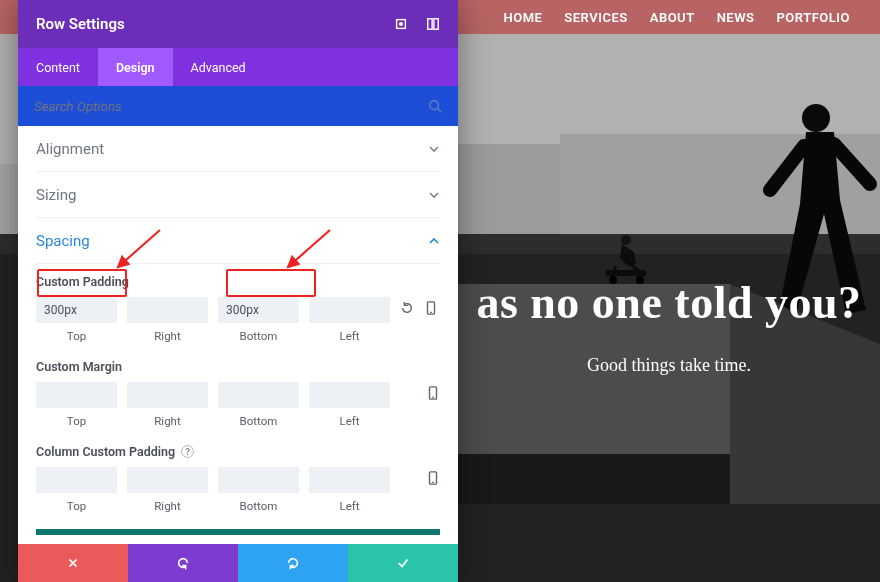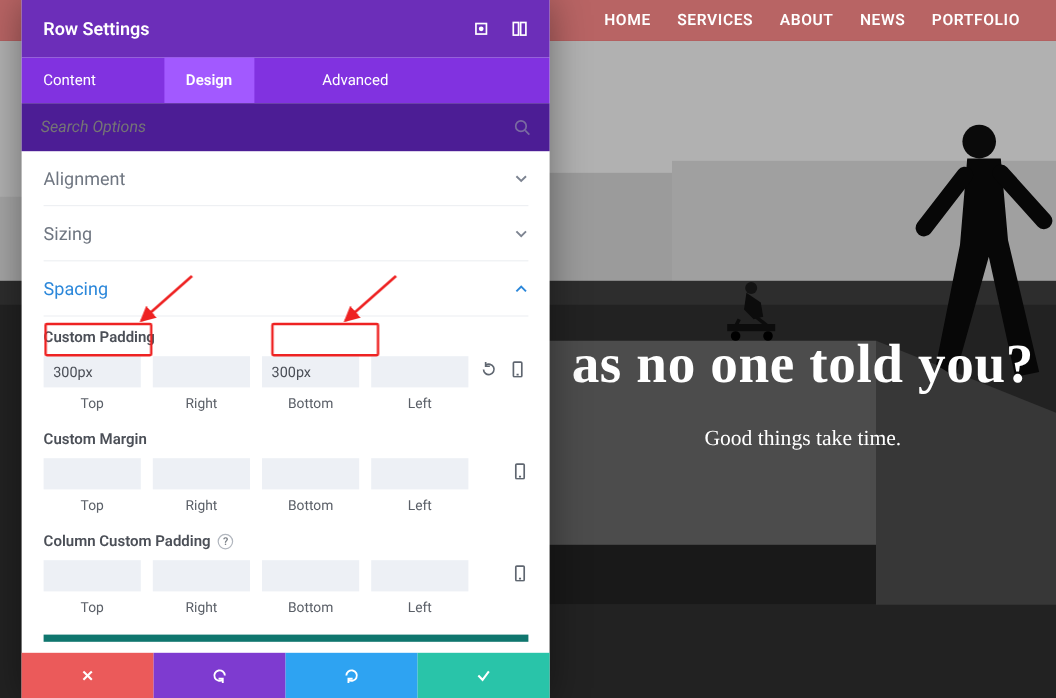--- a/index.html
+++ b/index.html
@@ -11,24 +11,24 @@
   .nav { position: absolute; top: 0; left: 0; width: 880px; height: 34px; background: #b86464; display: flex; justify-content: flex-end; align-items: center; gap: 22px; padding-right: 30px; color: #fff; font-size: 13px; font-weight: 600; letter-spacing: .5px; }
   .nav span { cursor: pointer; }
   .hero-text { position: absolute; left: 458px; width: 422px; top: 276px; text-align: center; color: #fff; }
   .hero-text h1 { font-family: Georgia, 'Times New Roman', serif; font-size: 46px; font-weight: 700; letter-spacing: .5px; }
   .hero-text p { margin-top: 26px; font-size: 18px; font-weight: 400; font-family: Georgia, 'Times New Roman', serif; }
   
   .panel { position: absolute; top: 0; left: 18px; width: 440px; height: 582px; background: #fff; box-shadow: 0 2px 30px rgba(0,0,0,.4); display: flex; flex-direction: column; }
   .panel-hdr { background: #6c2eb9; color: #fff; height: 48px; display: flex; align-items: center; padding: 16px 18px; font-size: 15px; font-weight: 600; justify-content: space-between; }
   .panel-hdr .icons { display: flex; gap: 18px; }
   .panel-hdr .ic { width: 14px; height: 14px; cursor: pointer; }
-  .tabs { background: #8132e0; height: 38px; display: flex; color: #fff; font-size: 12.5px; gap: 39px; }
+  .tabs { background: #8132e0; height: 38px; display: flex; color: #fff; font-size: 12.5px; }
   .tab { padding: 0 18px; display: flex; align-items: center; cursor: pointer; }
   .tab.active { background: #a259ff; font-weight: 600; }
-  .search-row { height: 40px; background: #4c1d95; display: flex; align-items: center; padding: 0 16px; color: #aeb2ba; font-size: 12.5px; font-style: italic; justify-content: space-between; }
+  .search-row { height: 40px; background: #1d4ed8; display: flex; align-items: center; padding: 0 16px; color: #aeb2ba; font-size: 12.5px; font-style: italic; justify-content: space-between; }
   .search-row .mag { width: 14px; height: 14px; opacity: .6; }
   .body { flex: 1; overflow-y: auto; padding: 0 18px 10px 18px; }
   .sect { display: flex; align-items: center; justify-content: space-between; height: 46px; border-bottom: 1px solid #eef0f3; color: #6f7681; font-size: 15px; cursor: pointer; }
   .sect.last { border-bottom: none; }
   .sect.open { color: #2b87da; }
   .chev { width: 12px; height: 12px; fill: none; stroke: #7d8491; stroke-width: 1.6; }
   .sect.open .chev { stroke: #2b87da; }
   .spacing-body { padding: 6px 0 16px 0; border-bottom: 6px solid #0f766e; }
   .fld-label { font-size: 12.5px; color: #4b4f57; font-weight: 600; margin: 16px 0 8px 0; display: flex; align-items: center; gap: 6px; }
   .fld-label:first-child { margin-top: 4px; }

